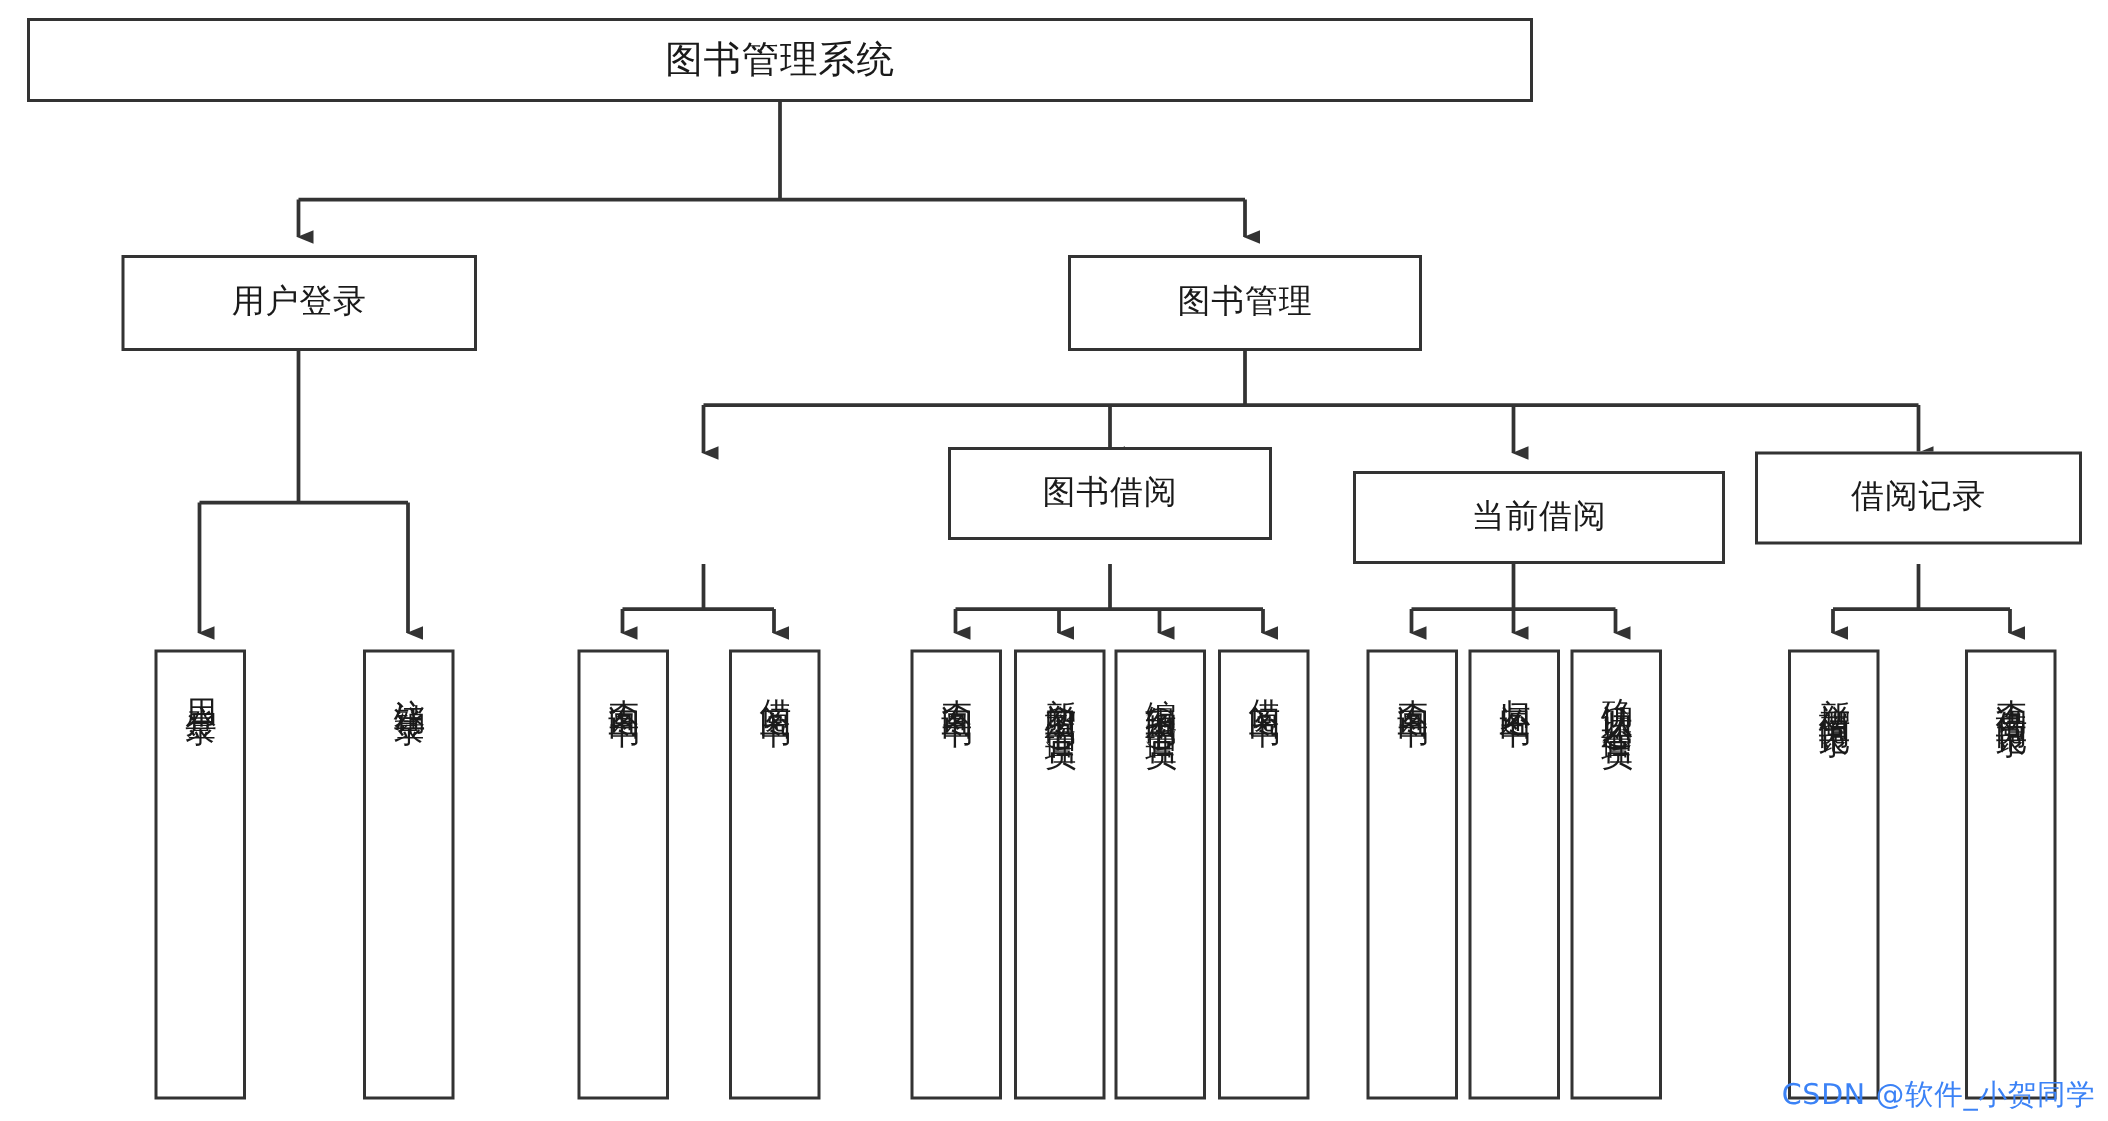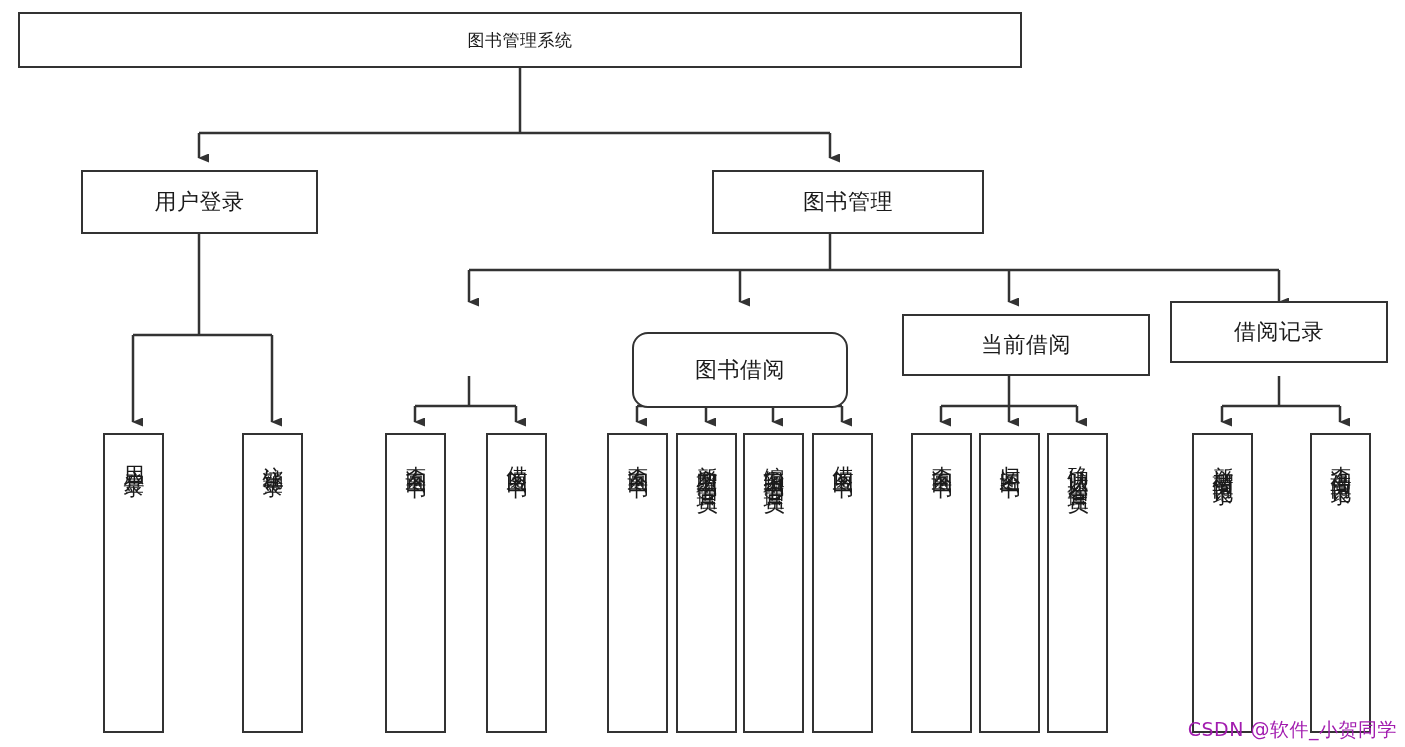--- a/index.html
+++ b/index.html
@@ -47,27 +47,27 @@
     padding-top: 14px;
   }
   .node.vertical .node-label {
     writing-mode: vertical-rl;
     text-orientation: upright;
     font-size: 21px;
     letter-spacing: 4px;
     line-height: 1;
     white-space: nowrap;
   }
-  .node.root .node-label { font-size: 17px; }
+  .node.root .node-label { font-size: 25px; }
   #watermark {
     position: absolute;
     right: 8px;
     bottom: 4px;
     font-size: 19px;
-    color: #a21caf;
+    color: #3b82f6;
     letter-spacing: 0.5px;
     z-index: 5;
     white-space: nowrap;
     font-family: "DejaVu Sans", "Liberation Sans", sans-serif;
     margin-left: 37px;
   }
 </style>
 </head>
 <body>
 
@@ -123,25 +123,25 @@
     </g>
   </svg>
 
   <div class="node root" style="left:18px; top:12px; width:1004px; height:56px;">
     <span class="node-label">图书管理系统</span>
   </div>
 
   <div class="node" style="left:81px; top:170px; width:237px; height:64px;">
     <span class="node-label">用户登录</span>
   </div>
-  <div class="node" style="left:712px; top:170px; width:272px; height:64px;">
+  <div class="node" style="left:712px; top:170px; width:236px; height:64px;">
     <span class="node-label">图书管理</span>
   </div>
 
-  <div class="node" style="left:632px; top:332px; width:216px; height:76px;border-radius:16px;">
+  <div class="node" style="left:632px; top:298px; width:216px; height:62px;">
     <span class="node-label">图书借阅</span>
   </div>
   <div class="node" style="left:902px; top:314px; width:248px; height:62px;">
     <span class="node-label">当前借阅</span>
   </div>
   <div class="node" style="left:1170px; top:301px; width:218px; height:62px;">
     <span class="node-label">借阅记录</span>
   </div>
 
   <div class="node vertical" style="left:103px; top:433px; width:61px; height:300px;">

